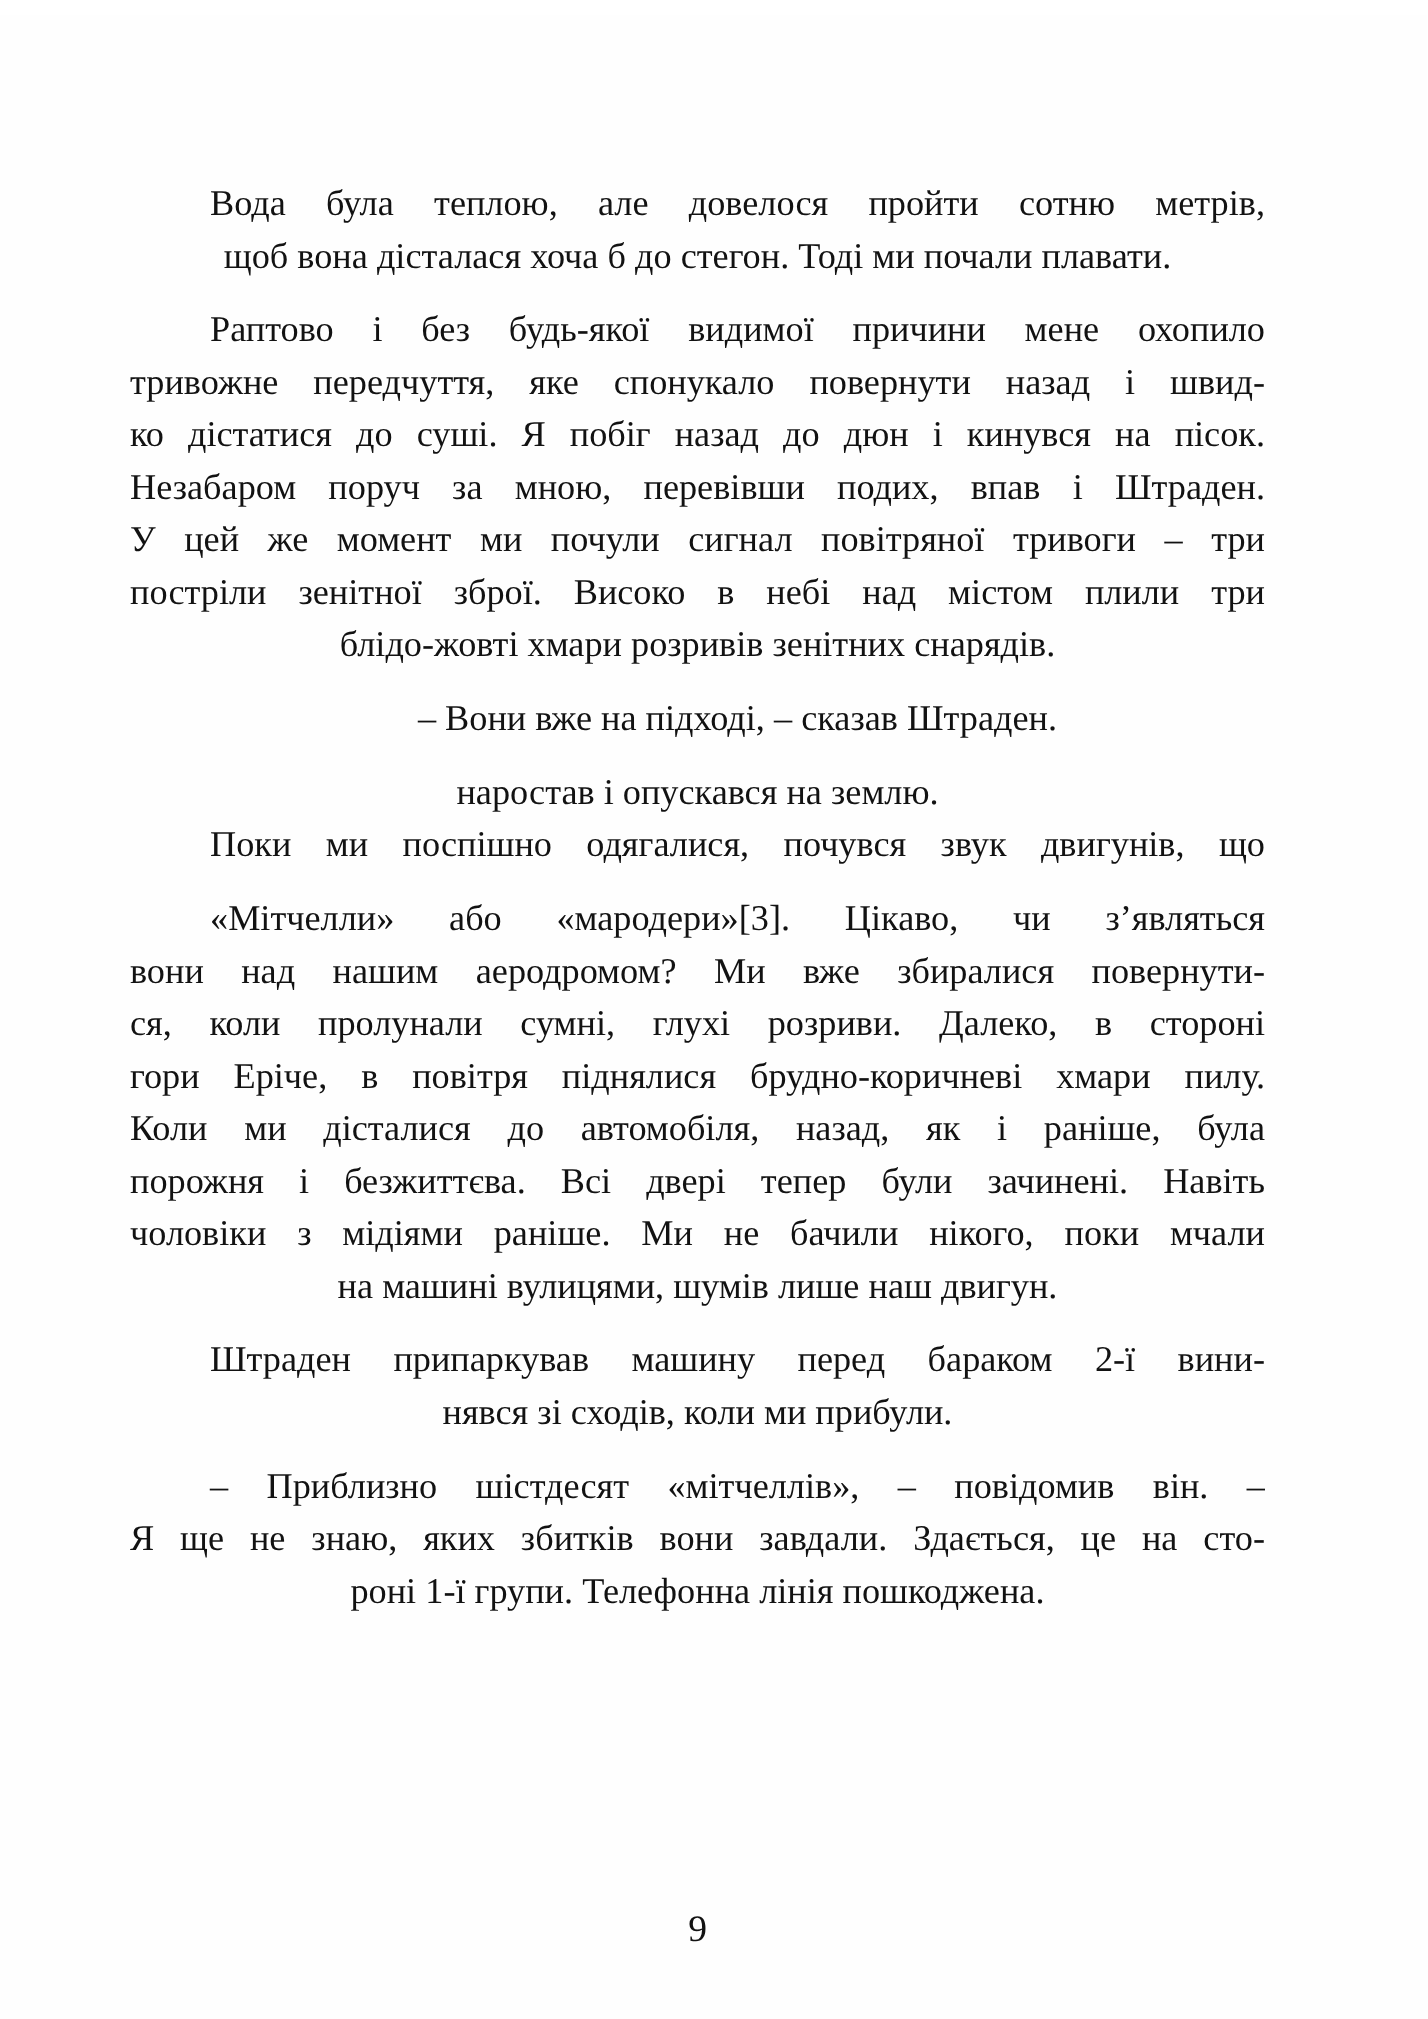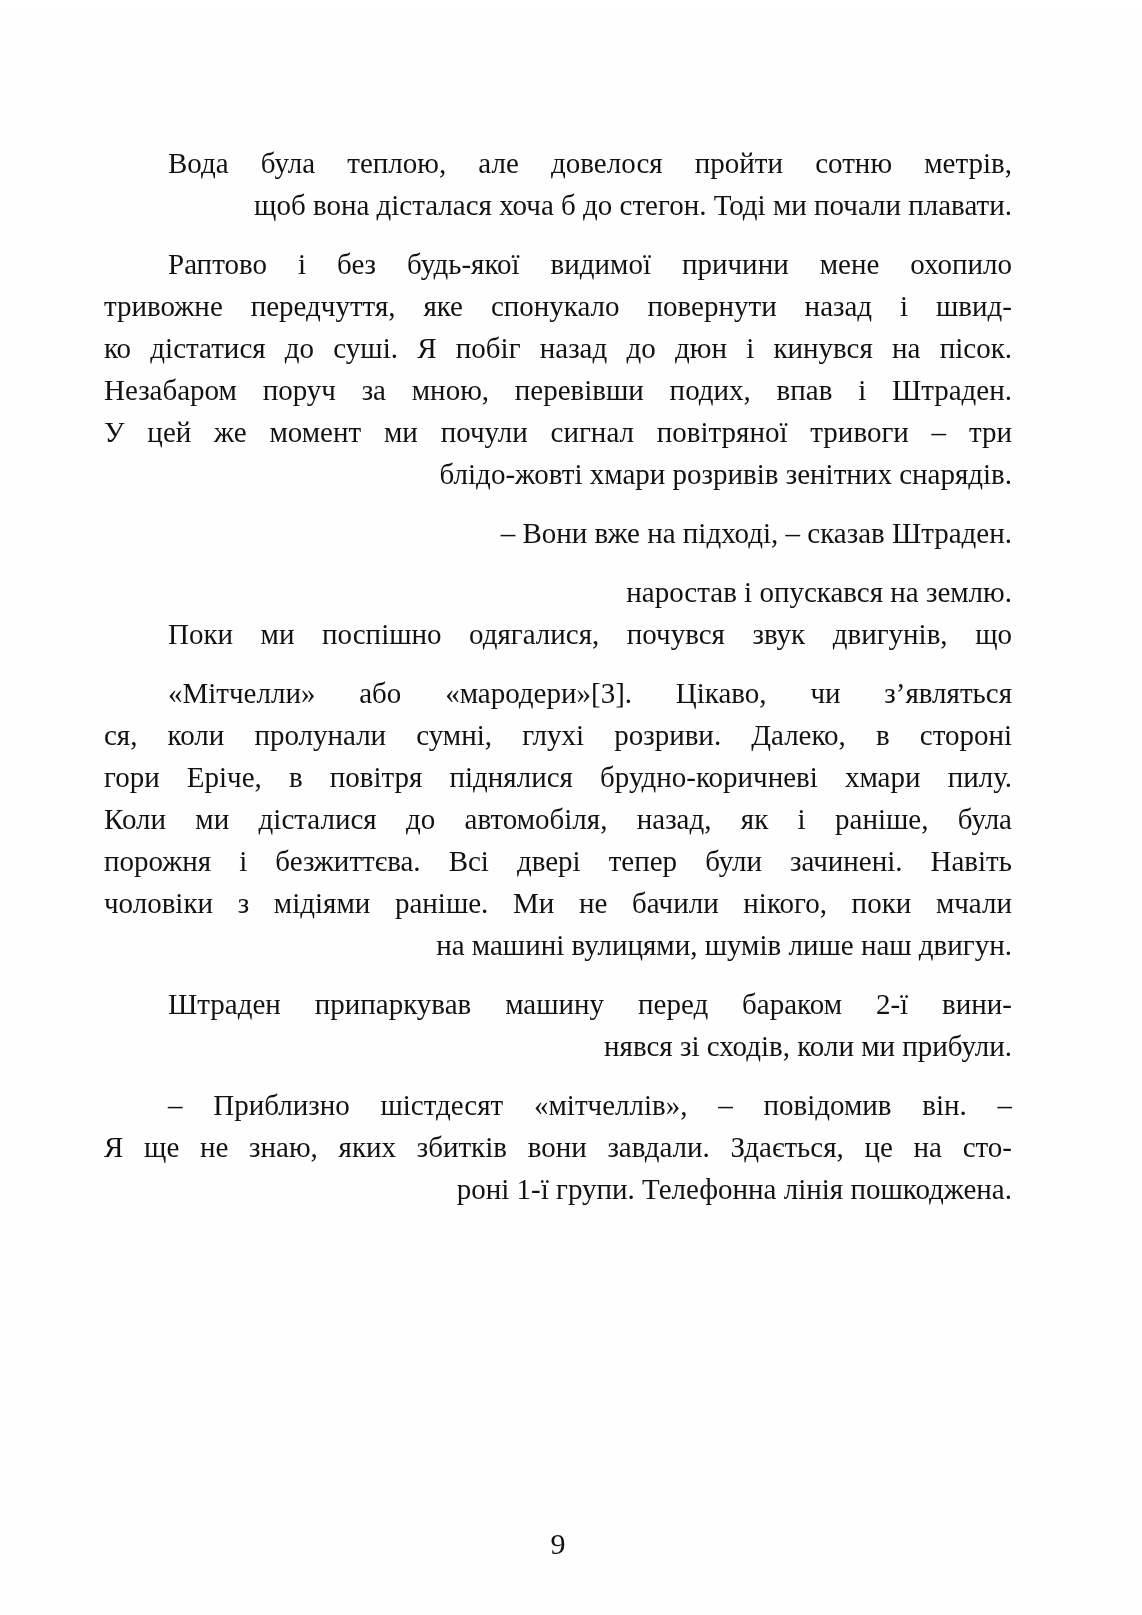--- a/index.html
+++ b/index.html
@@ -26,21 +26,21 @@
   .para {
     margin: 0 0 17px 0;
     padding: 0;
   }
   .line {
     font-size: 29px;
     line-height: 42px;
     height: 42px;
     white-space: normal;
     overflow: hidden;
-    text-align: right;
+    text-align: center;
   }
   .line.just {
     text-align: justify;
     text-align-last: justify;
   }
   .line.first {
     text-indent: 64px;
   }
   .page-number {
     position: absolute;
@@ -60,31 +60,33 @@
       <div class="para">
         <div class="line first just">Вода була теплою, але довелося пройти сотню метрів,</div>
         <div class="line">щоб вона дісталася хоча б до стегон. Тоді ми почали плавати.</div>
       </div>
       <div class="para">
         <div class="line first just">Раптово і без будь-якої видимої причини мене охопило</div>
         <div class="line just">тривожне передчуття, яке спонукало повернути назад і швид-</div>
         <div class="line just">ко дістатися до суші. Я побіг назад до дюн і кинувся на пісок.</div>
         <div class="line just">Незабаром поруч за мною, перевівши подих, впав і Штраден.</div>
         <div class="line just">У цей же момент ми почули сигнал повітряної тривоги – три</div>
+        <div class="line just">постріли зенітної зброї. Високо в небі над містом плили три</div>
         <div class="line">блідо-жовті хмари розривів зенітних снарядів.</div>
       </div>
       <div class="para">
         <div class="line first">– Вони вже на підході, – сказав Штраден.</div>
       </div>
       <div class="para">
         <div class="line">наростав і опускався на землю.</div>
         <div class="line first just">Поки ми поспішно одягалися, почувся звук двигунів, що</div>
       </div>
       <div class="para">
         <div class="line first just">«Мітчелли» або «мародери»[3]. Цікаво, чи з’являться</div>
+        <div class="line just">вони над нашим аеродромом? Ми вже збиралися повернути-</div>
         <div class="line just">ся, коли пролунали сумні, глухі розриви. Далеко, в стороні</div>
         <div class="line just">гори Еріче, в повітря піднялися брудно-коричневі хмари пилу.</div>
         <div class="line just">Коли ми дісталися до автомобіля, назад, як і раніше, була</div>
         <div class="line just">порожня і безжиттєва. Всі двері тепер були зачинені. Навіть</div>
         <div class="line just">чоловіки з мідіями раніше. Ми не бачили нікого, поки мчали</div>
         <div class="line">на машині вулицями, шумів лише наш двигун.</div>
       </div>
       <div class="para">
         <div class="line first just">Штраден припаркував машину перед бараком 2-ї вини-</div>
         <div class="line">нявся зі сходів, коли ми прибули.</div>

